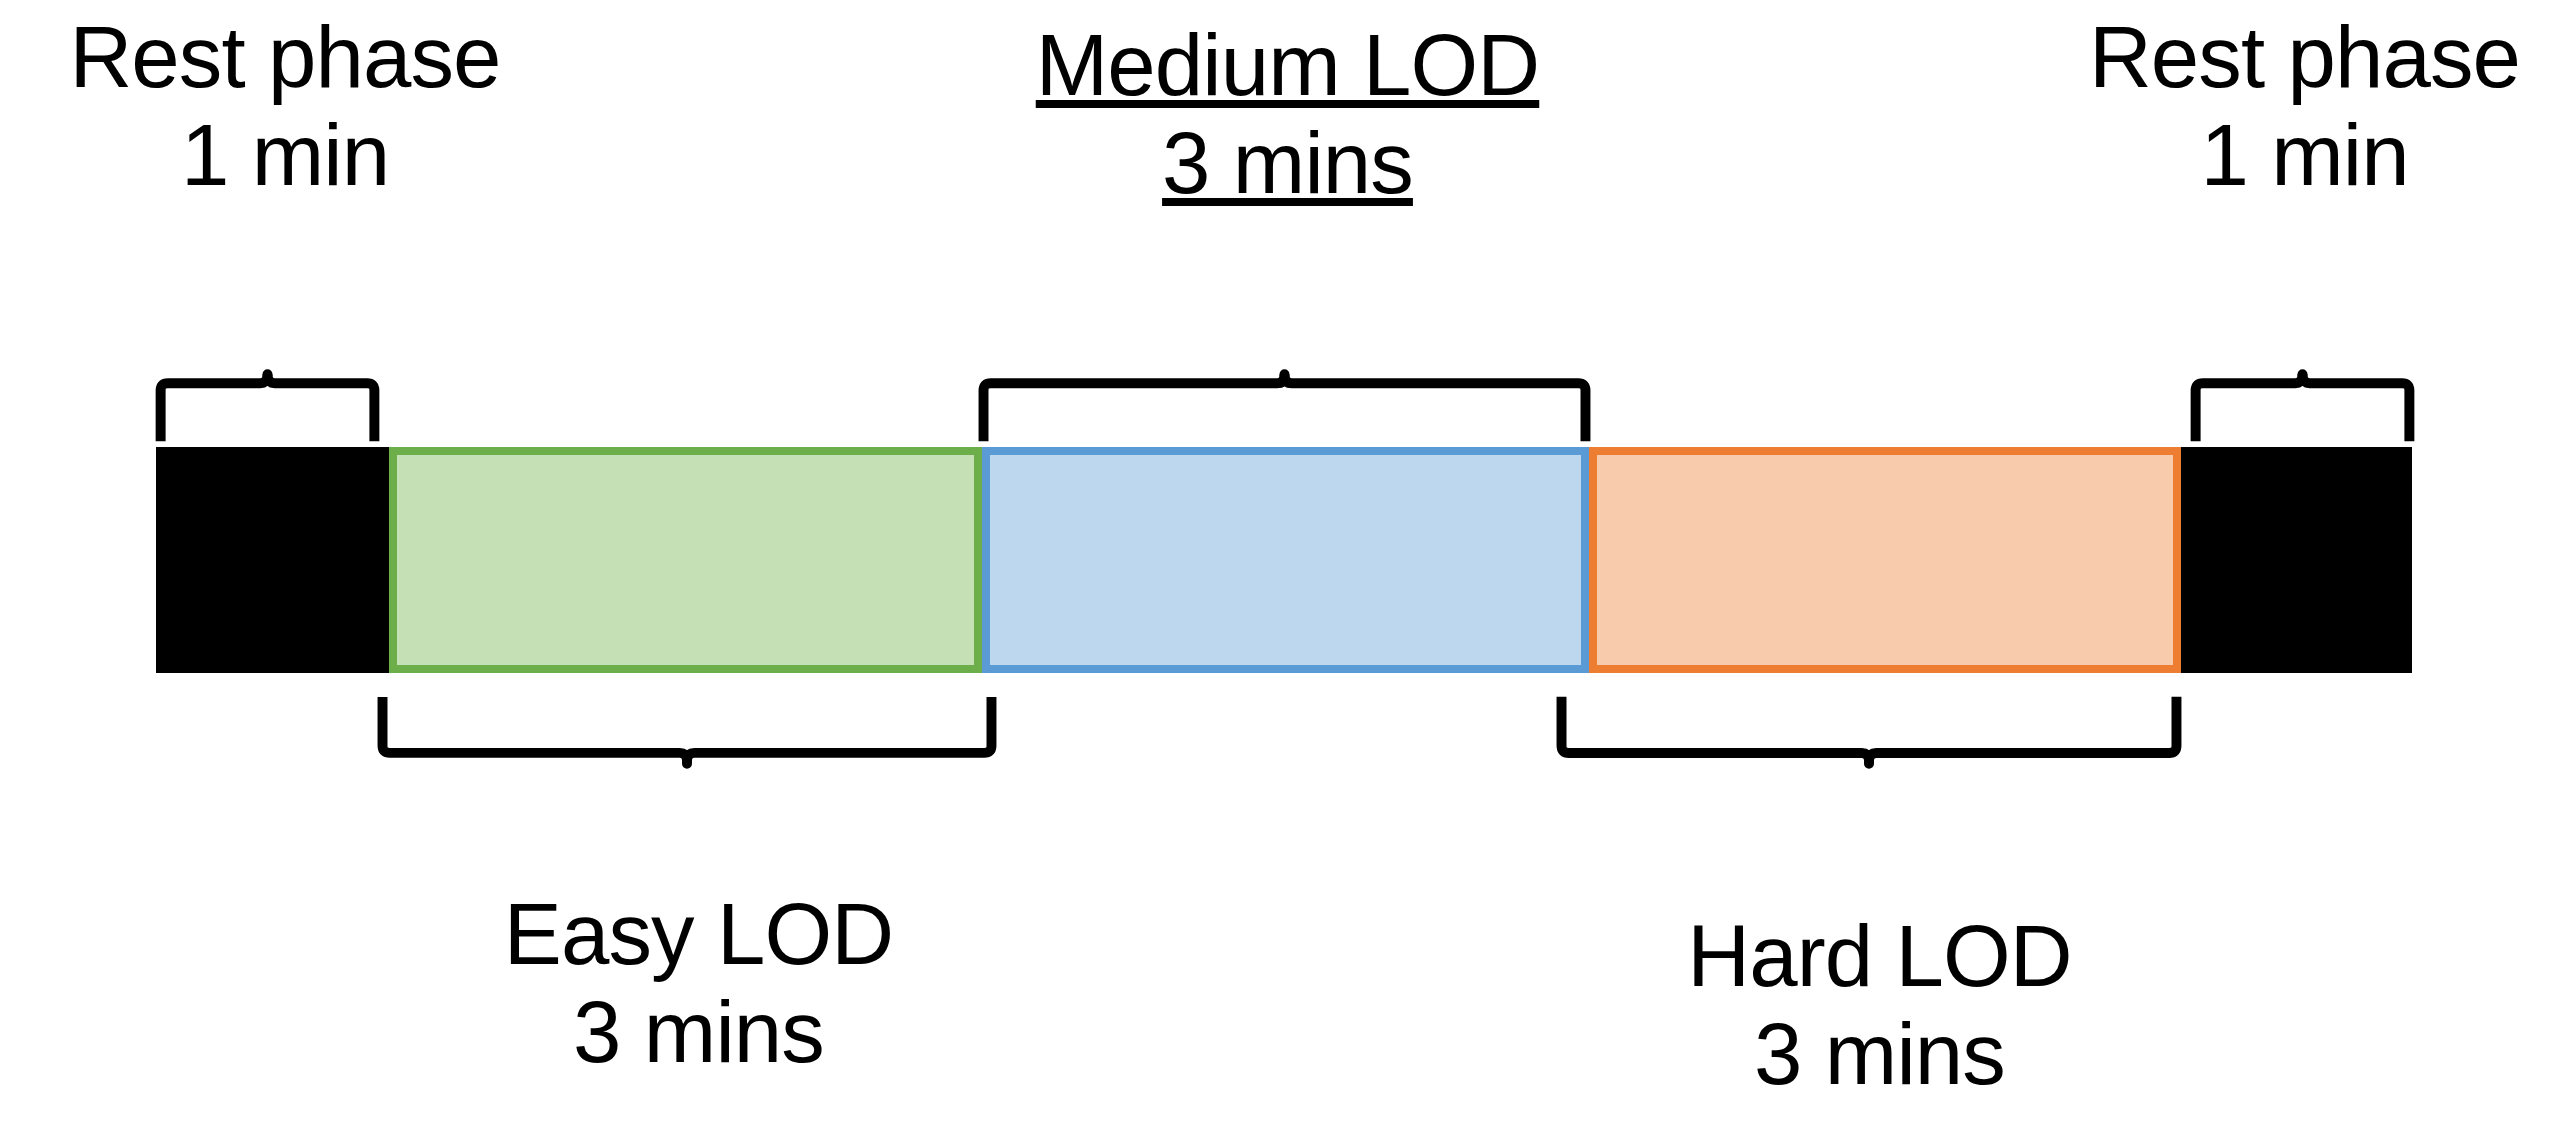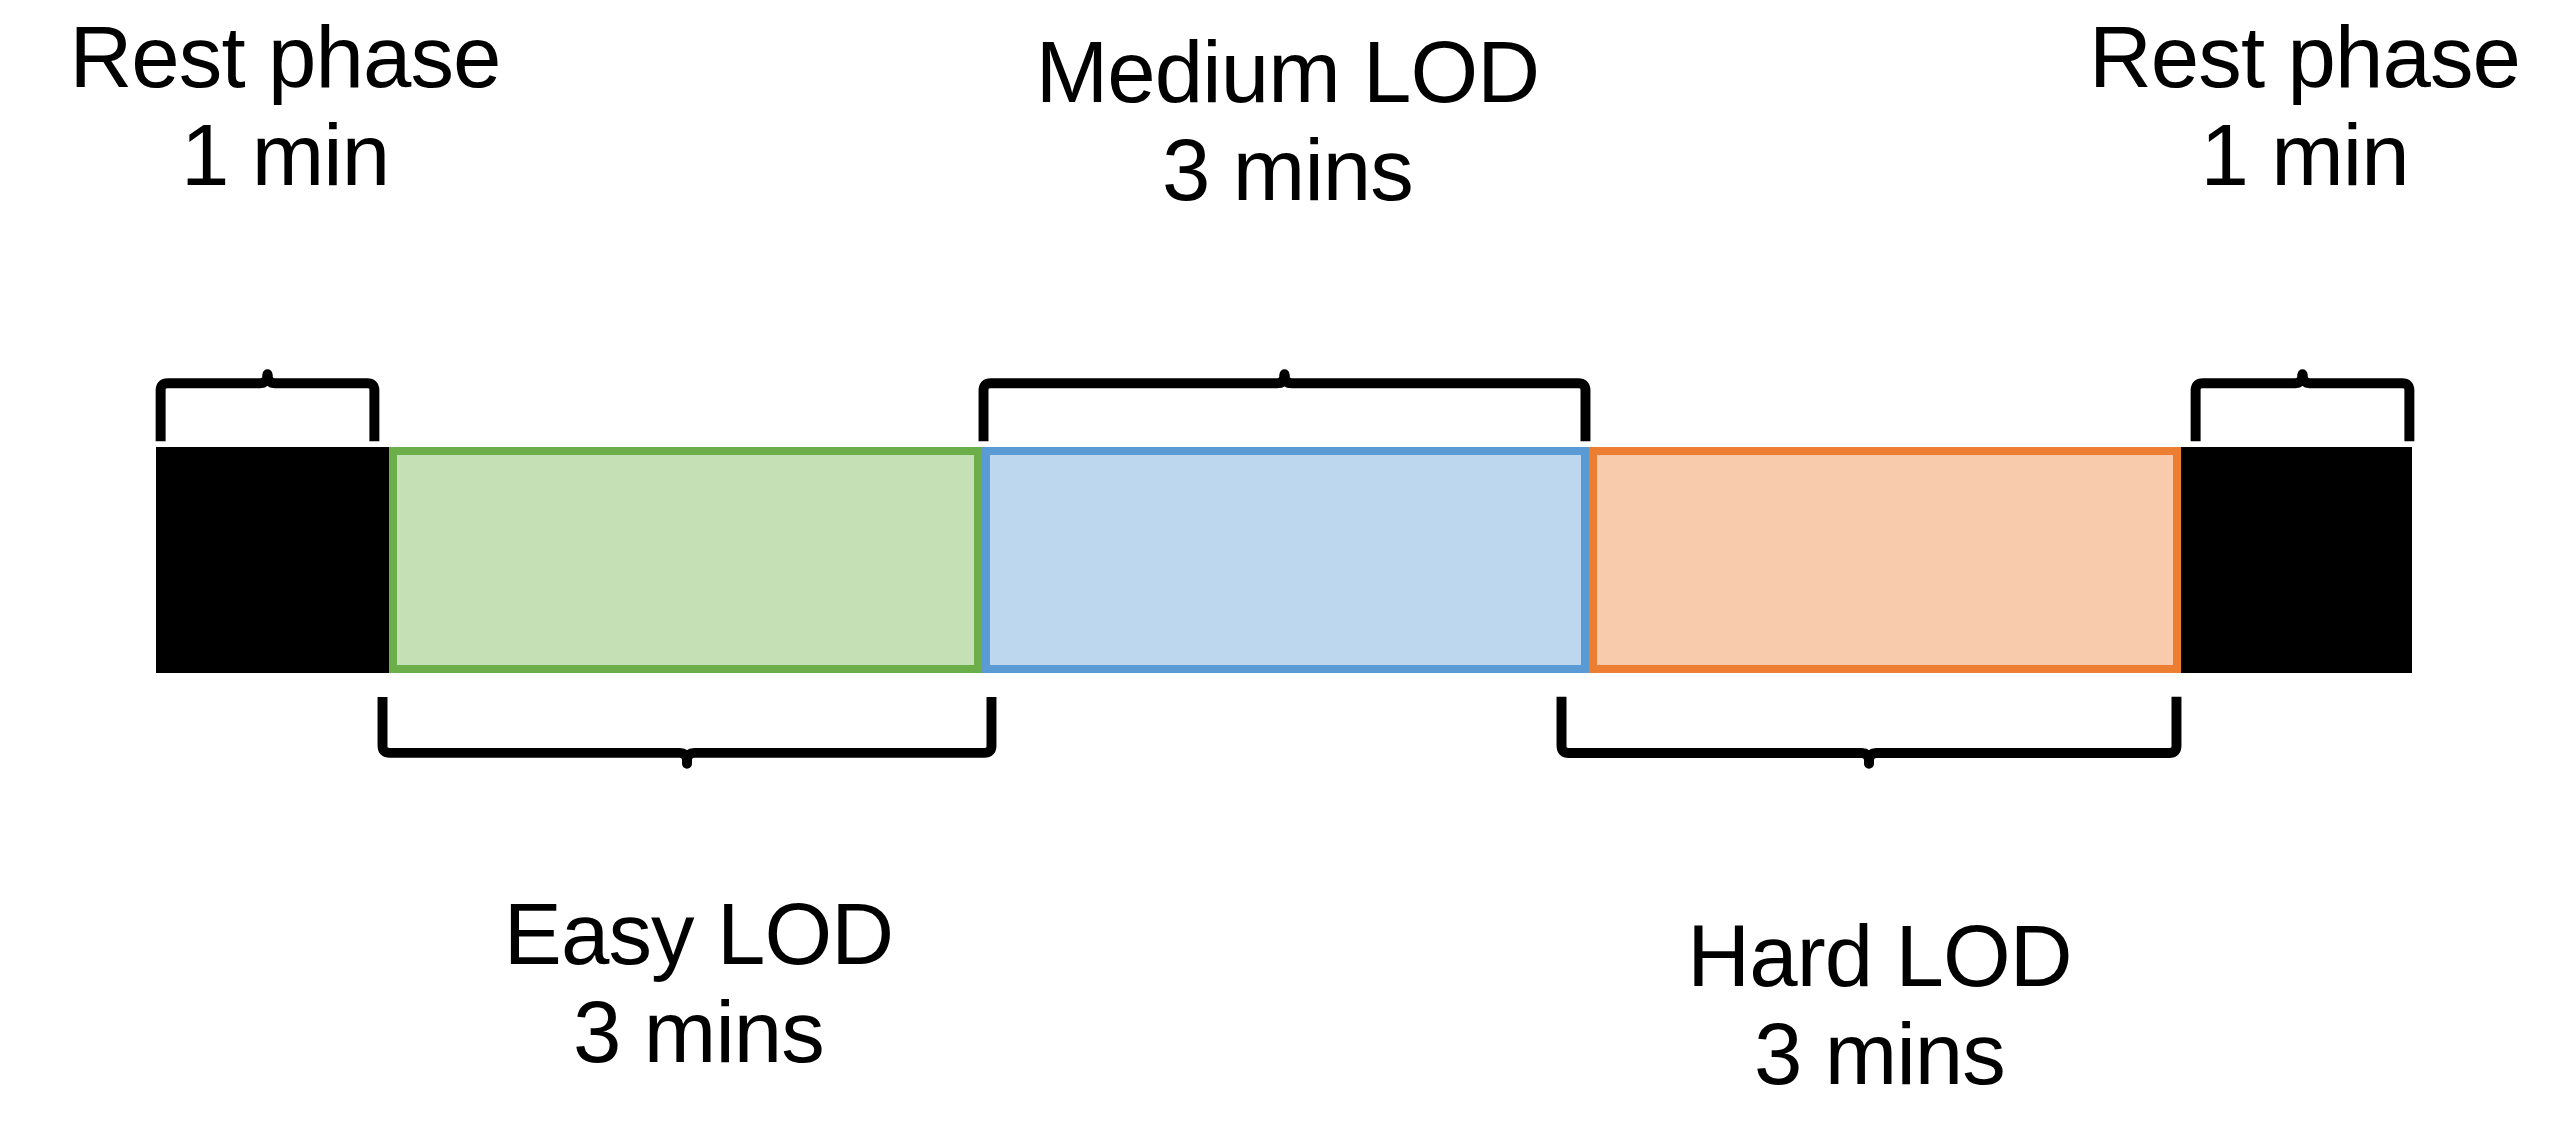--- a/index.html
+++ b/index.html
@@ -30,21 +30,21 @@
     letter-spacing: -0.9px;
   }
   .label .line {
     display: block;
   }
   .label .line + .line {
     margin-top: 11px;
   }
 
   #label-rest-left   { left:  -4.5px;  top: 12.7px;  width: 579px; }
-  #label-medium      { left: 917px; top: 28px;  width: 741px; }
+  #label-medium      { left: 917px; top: 21px;  width: 741px; text-decoration: underline; }
   #label-rest-right  { left: 2015px; top: 12.7px;  width: 579px; }
   #label-easy        { left: 400px;  top: 890px; width: 597px; text-align: center; }
   #label-hard        { left: 1581px; top: 890px; width: 597px; margin-top: 22px; }
 
   
   #timeline-bar {
     position: absolute;
     left: 156px;
     top: 447px;
     width: 2257px;

